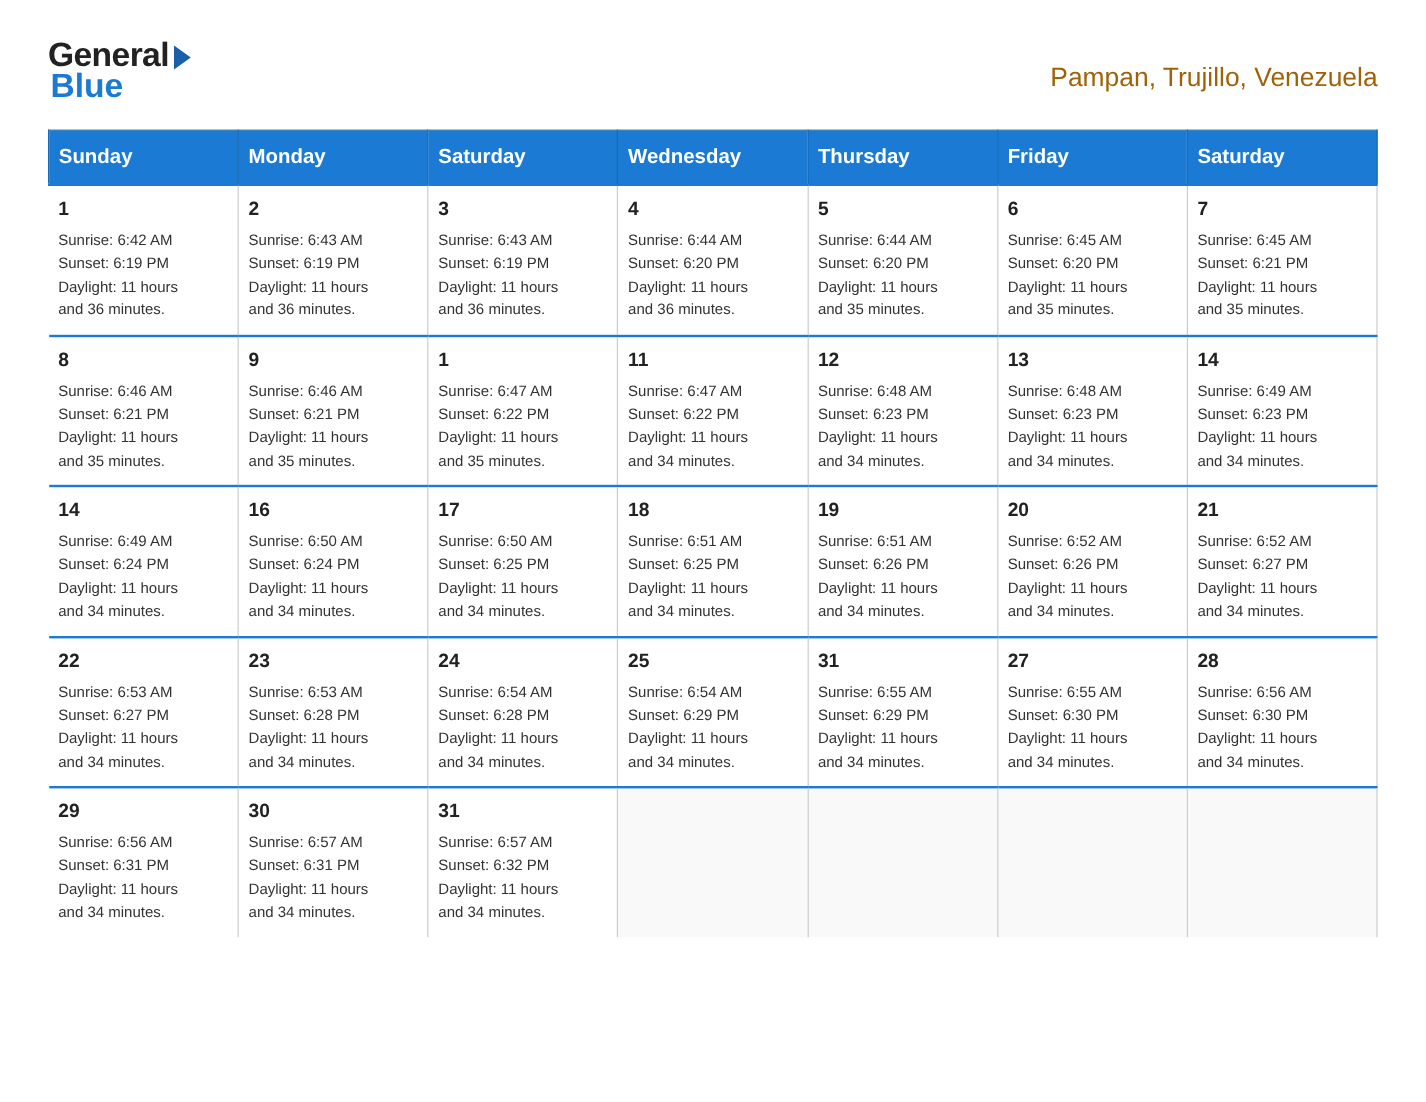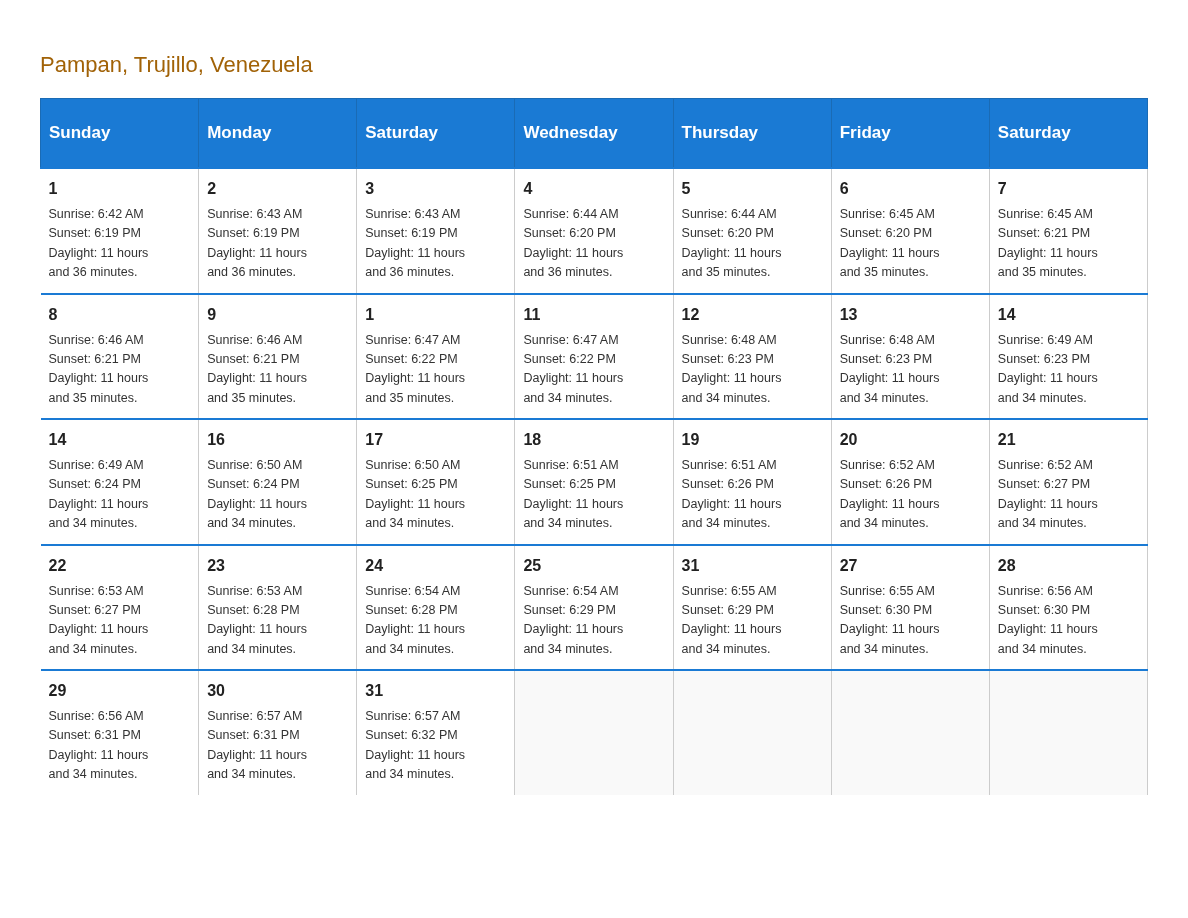--- a/index.html
+++ b/index.html
@@ -67,21 +67,21 @@
     .calendar {
       width: 100%;
       border-collapse: collapse;
       table-layout: fixed;
     }
     .calendar thead tr th {
       background: #1a7ad4;
       color: #fff;
       font-size: 17px;
       font-weight: bold;
-      padding: 24px 8px;
+      padding: 12px 8px;
       text-align: left;
       border: 1px solid #1a6bb5;
     }
     .calendar tbody tr td {
       vertical-align: top;
       padding: 8px 8px 10px 8px;
       border-top: 2px solid #1a7ad4;
       border-right: 1px solid #ccc;
       border-bottom: none;
       border-left: none;
@@ -106,20 +106,27 @@
     .day-info {
       color: #333;
       font-size: 12.5px;
       line-height: 1.55;
     }
   </style>
 </head>
 <body>
 
 <div class="header-area">
+  <div class="logo">
+    <div class="logo-top">
+      <span class="logo-general">General</span>
+      <div class="logo-arrow"></div>
+    </div>
+    <span class="logo-blue">Blue</span>
+  </div>
   <div class="title-area">
     <div class="location-title">Pampan, Trujillo, Venezuela</div>
   </div>
 </div>
 
 <table class="calendar">
   <thead>
     <tr>
     <th>Sunday</th>
         <th>Monday</th>

